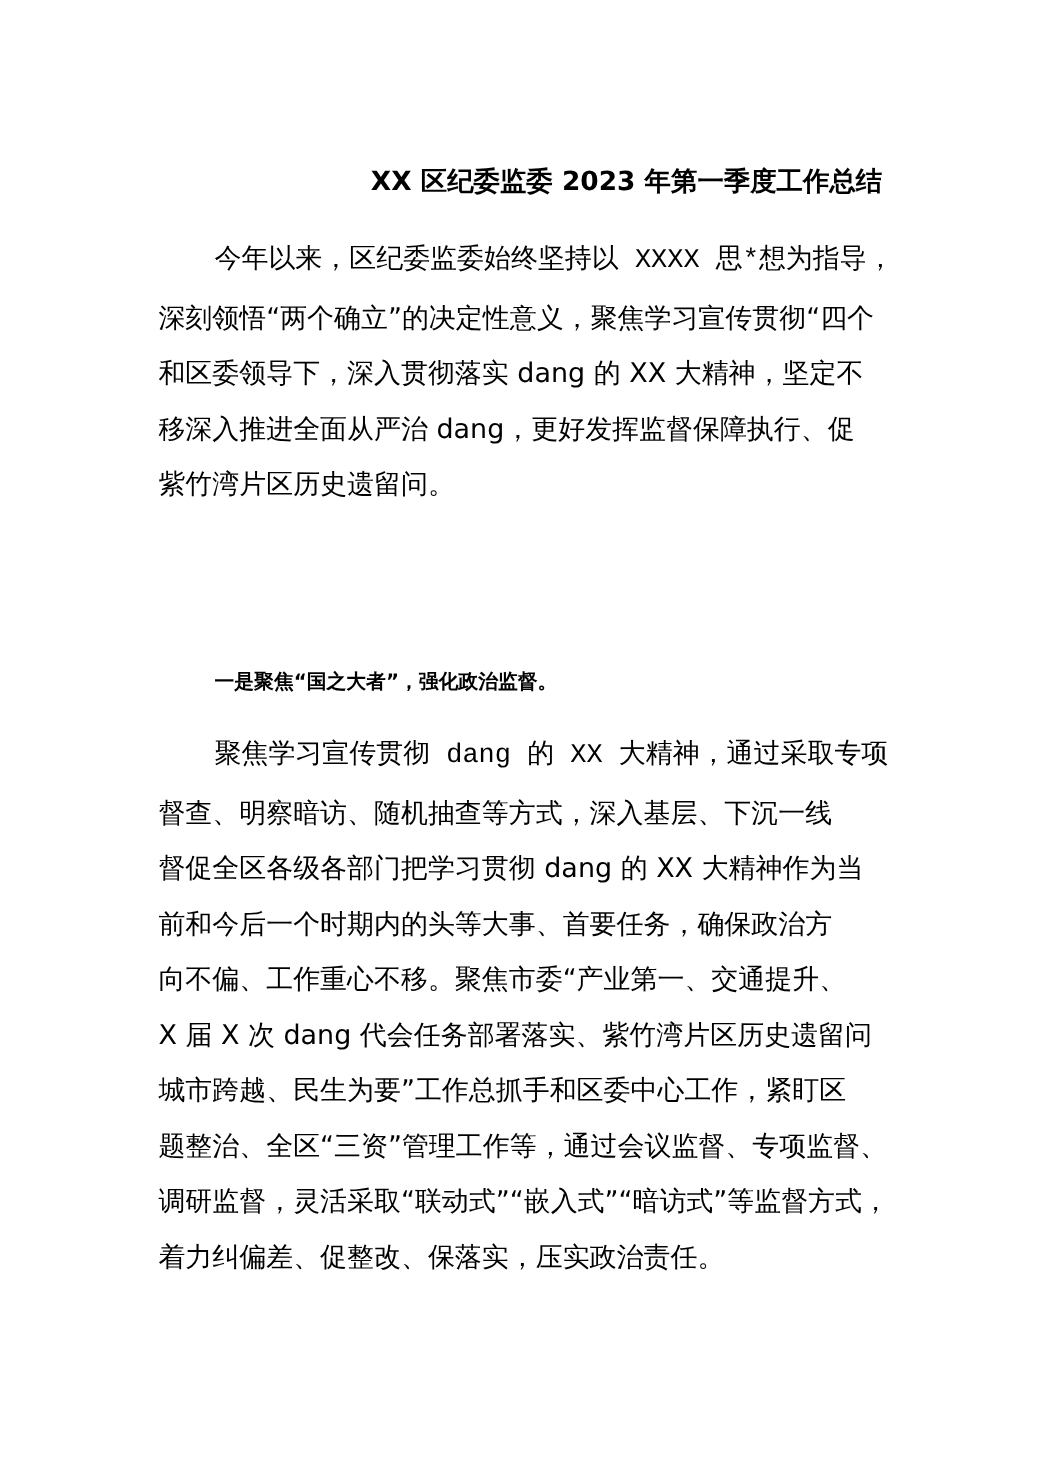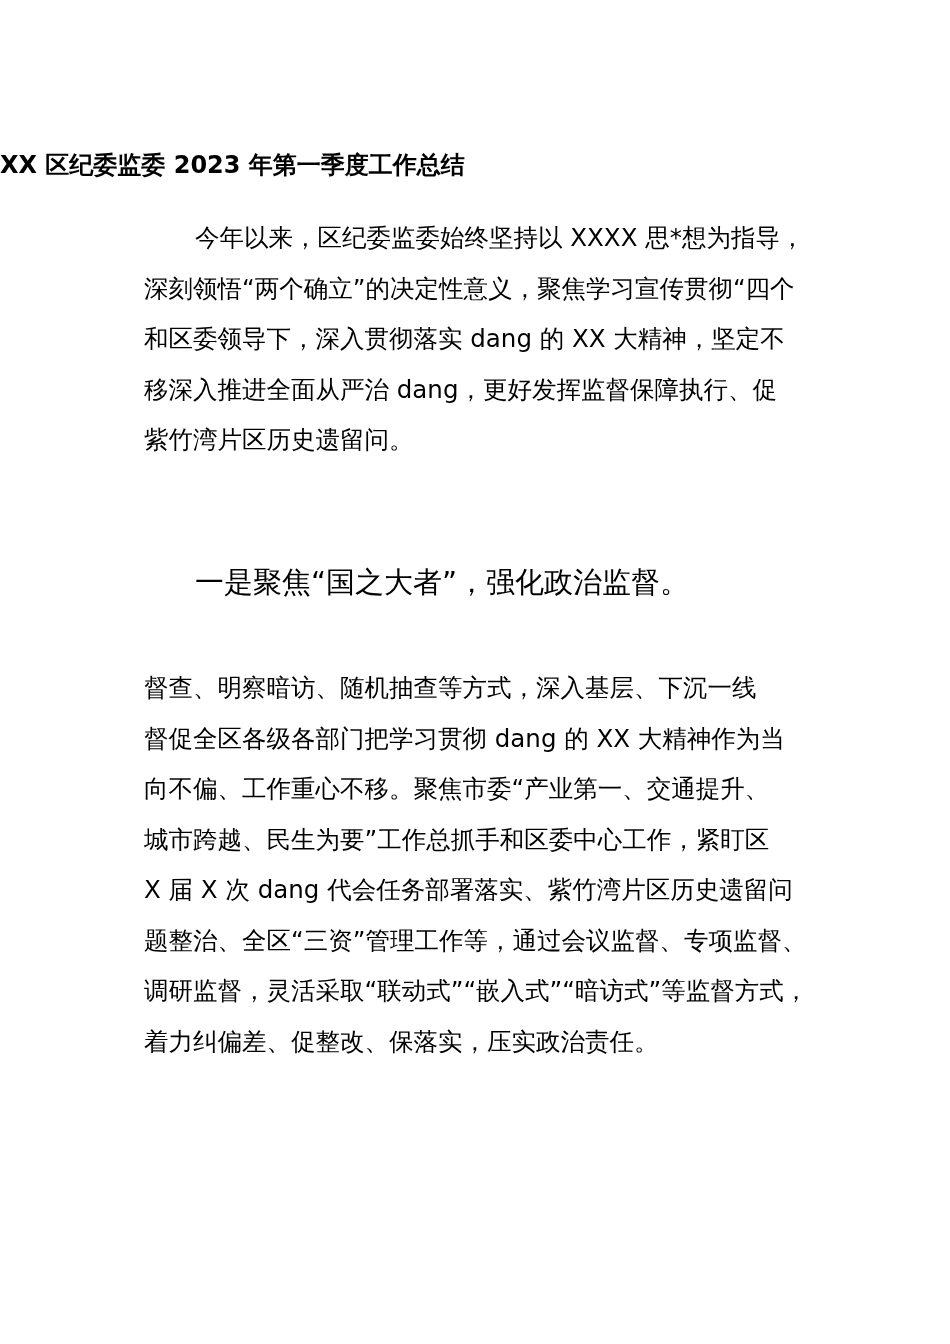--- a/index.html
+++ b/index.html
@@ -21,48 +21,49 @@
       top: 0;
       width: 950px;
       height: 1344px;
       background: #ffffff;
     }
     .title {
       position: absolute;
       left: 0;
       top: 147px;
       width: 802px;
-      text-align: left;
+      text-align: right;
       font-size: 24px;
       font-weight: bold;
       line-height: 36px;
       letter-spacing: 0px;
     }
     .para {
       position: absolute;
       left: 144px;
       width: 700px;
       font-size: 24.5px;
       line-height: 50.5px;
       white-space: nowrap;
     }
     .para .line {
       display: block;
       height: 50.5px;
     }
     .para .line.indent {
       padding-left: 51px;
+      font-family: Liberation Mono, monospace;
     }
     .p1 { top: 213px; }
     .heading {
       position: absolute;
       left: 195px;
-      top: 564px;
-      font-size: 29px;
-      font-weight: normal;
+      top: 602px;
+      font-size: 18px;
+      font-weight: bold;
       line-height: 36px;
       white-space: nowrap;
     }
     .p2 { top: 663px; }
   </style>
 </head>
 <body>
 
 <div class="page">
 
@@ -72,23 +73,25 @@
     <span class="line indent">今年以来，区纪委监委始终坚持以 XXXX 思*想为指导，</span>
     <span class="line">深刻领悟“两个确立”的决定性意义，聚焦学习宣传贯彻“四个</span>
     <span class="line">和区委领导下，深入贯彻落实 dang 的 XX 大精神，坚定不</span>
     <span class="line">移深入推进全面从严治 dang，更好发挥监督保障执行、促</span>
     <span class="line">紫竹湾片区历史遗留问。</span>
   </div>
 
   <div class="heading">一是聚焦“国之大者”，强化政治监督。</div>
 
   <div class="para p2">
+    <span class="line indent">聚焦学习宣传贯彻 dang 的 XX 大精神，通过采取专项</span>
     <span class="line">督查、明察暗访、随机抽查等方式，深入基层、下沉一线</span>
     <span class="line">督促全区各级各部门把学习贯彻 dang 的 XX 大精神作为当</span>
+    <span class="line">前和今后一个时期内的头等大事、首要任务，确保政治方</span>
     <span class="line">向不偏、工作重心不移。聚焦市委“产业第一、交通提升、</span>
+    <span class="line">X 届 X 次 dang 代会任务部署落实、紫竹湾片区历史遗留问</span>
     <span class="line">城市跨越、民生为要”工作总抓手和区委中心工作，紧盯区</span>
-    <span class="line">X 届 X 次 dang 代会任务部署落实、紫竹湾片区历史遗留问</span>
     <span class="line">题整治、全区“三资”管理工作等，通过会议监督、专项监督、</span>
     <span class="line">调研监督，灵活采取“联动式”“嵌入式”“暗访式”等监督方式，</span>
     <span class="line">着力纠偏差、促整改、保落实，压实政治责任。</span>
   </div>
 
 </div>
 
 </body></html>

